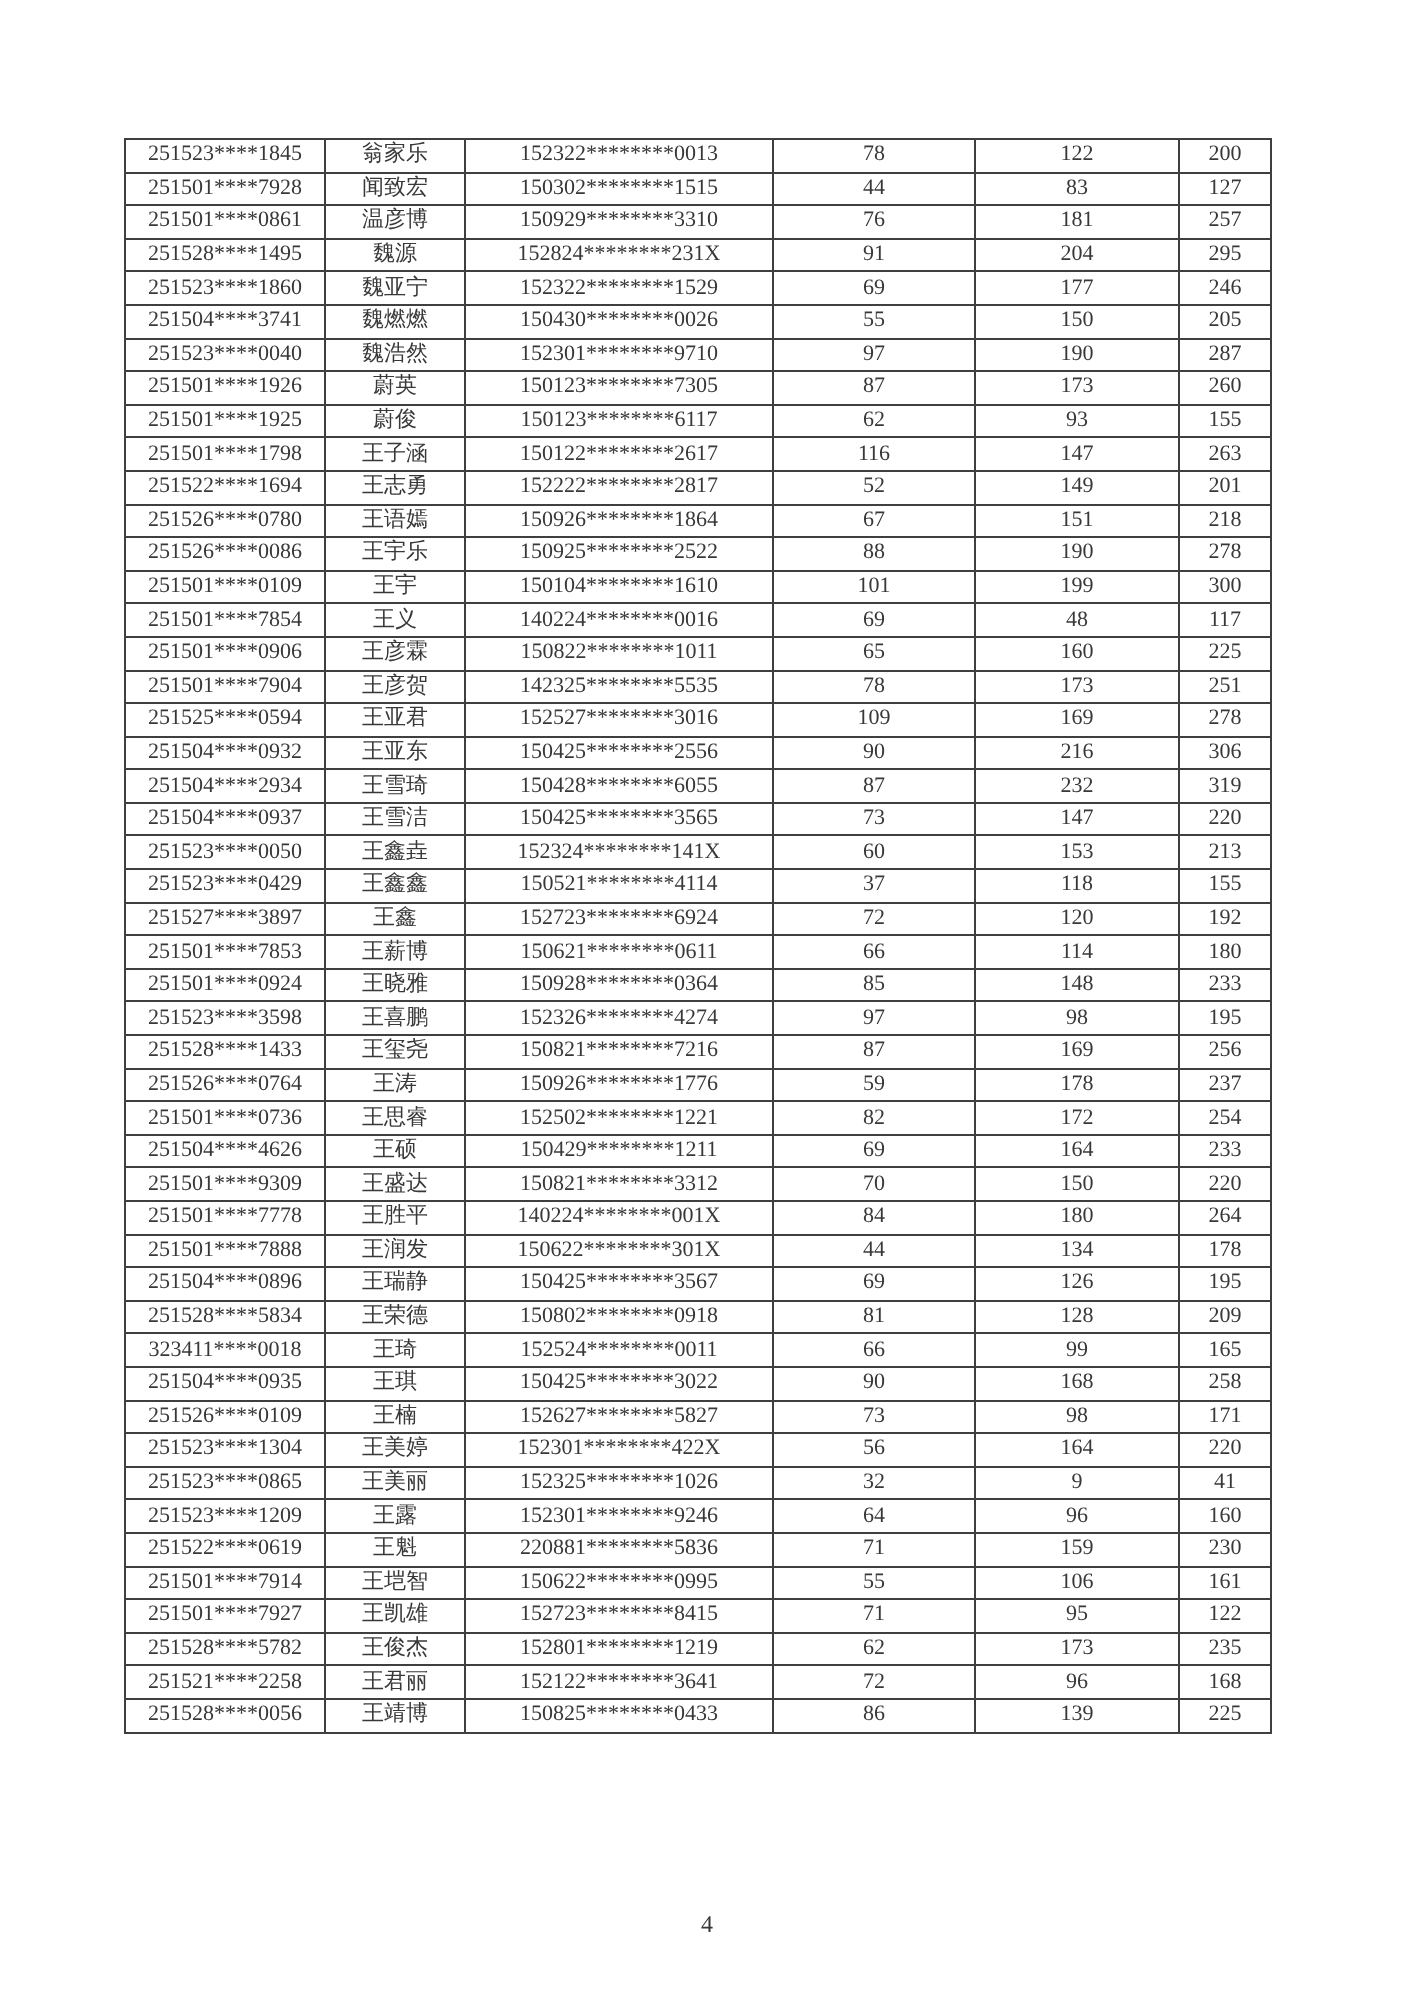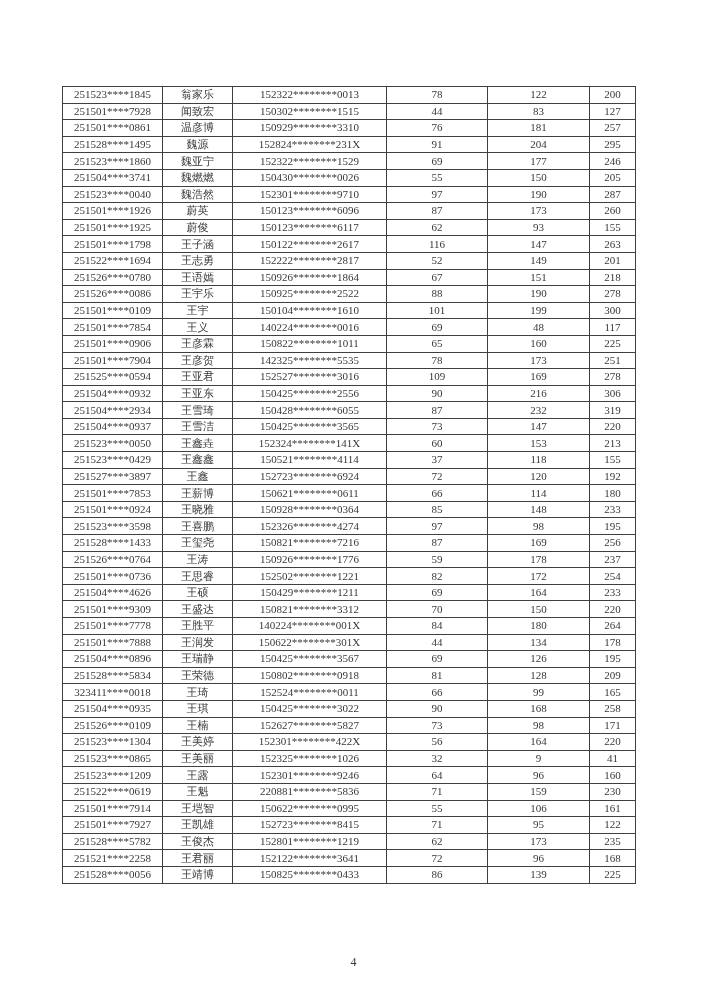--- a/index.html
+++ b/index.html
@@ -12,21 +12,21 @@
     width: 707px;
     height: 1000px;
     background: #ffffff;
     overflow: hidden;
     font-family: "Liberation Serif", "DejaVu Serif", serif;
     color: #383838;
   }
   .score-table {
     position: absolute;
     left: 62px;
-    top: 86px;
+    top: 69px;
     width: 573px;
     border-collapse: collapse;
     table-layout: fixed;
   }
   .score-table td {
     border: 1px solid #3f3f3f;
     height: 15.6px;
     padding: 0;
     text-align: center;
     vertical-align: middle;
@@ -113,21 +113,21 @@
           <td>251523****0040</td>
           <td>魏浩然</td>
           <td>152301********9710</td>
           <td>97</td>
           <td>190</td>
           <td>287</td>
         </tr>
         <tr>
           <td>251501****1926</td>
           <td>蔚英</td>
-          <td>150123********6096</td>
+          <td>150123********7305</td>
           <td>87</td>
           <td>173</td>
           <td>260</td>
         </tr>
         <tr>
           <td>251501****1925</td>
           <td>蔚俊</td>
           <td>150123********6117</td>
           <td>62</td>
           <td>93</td>

